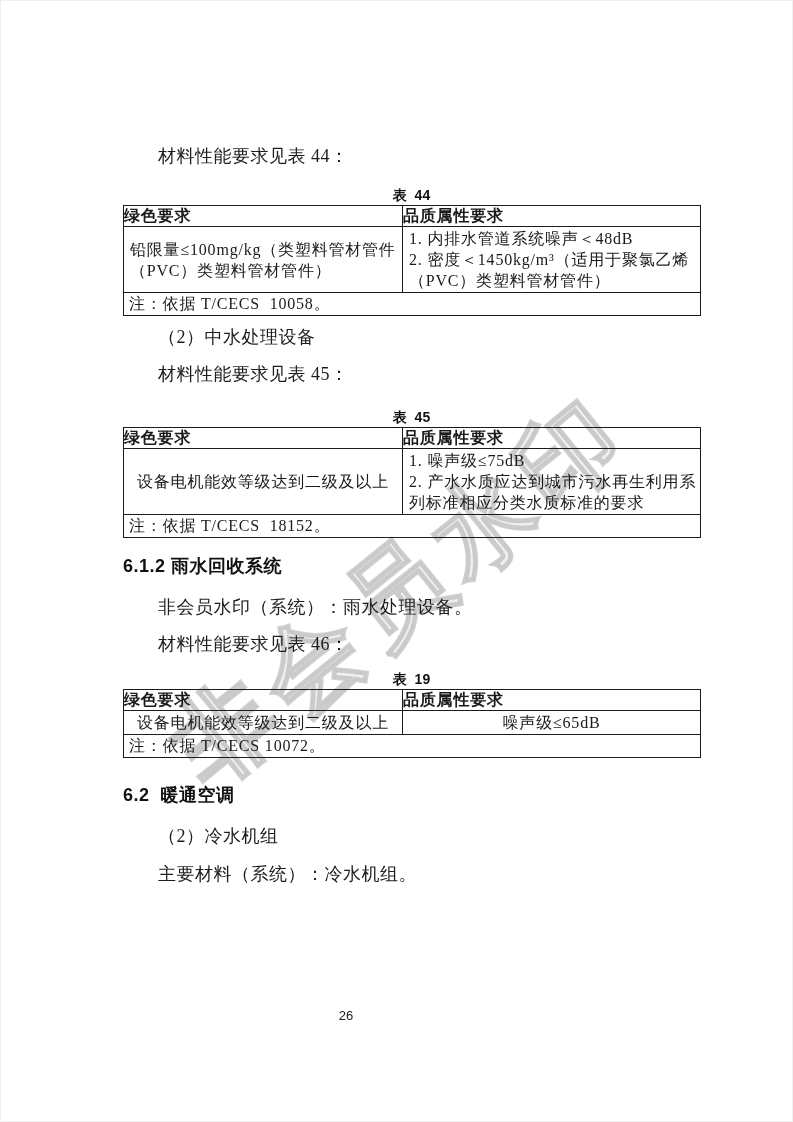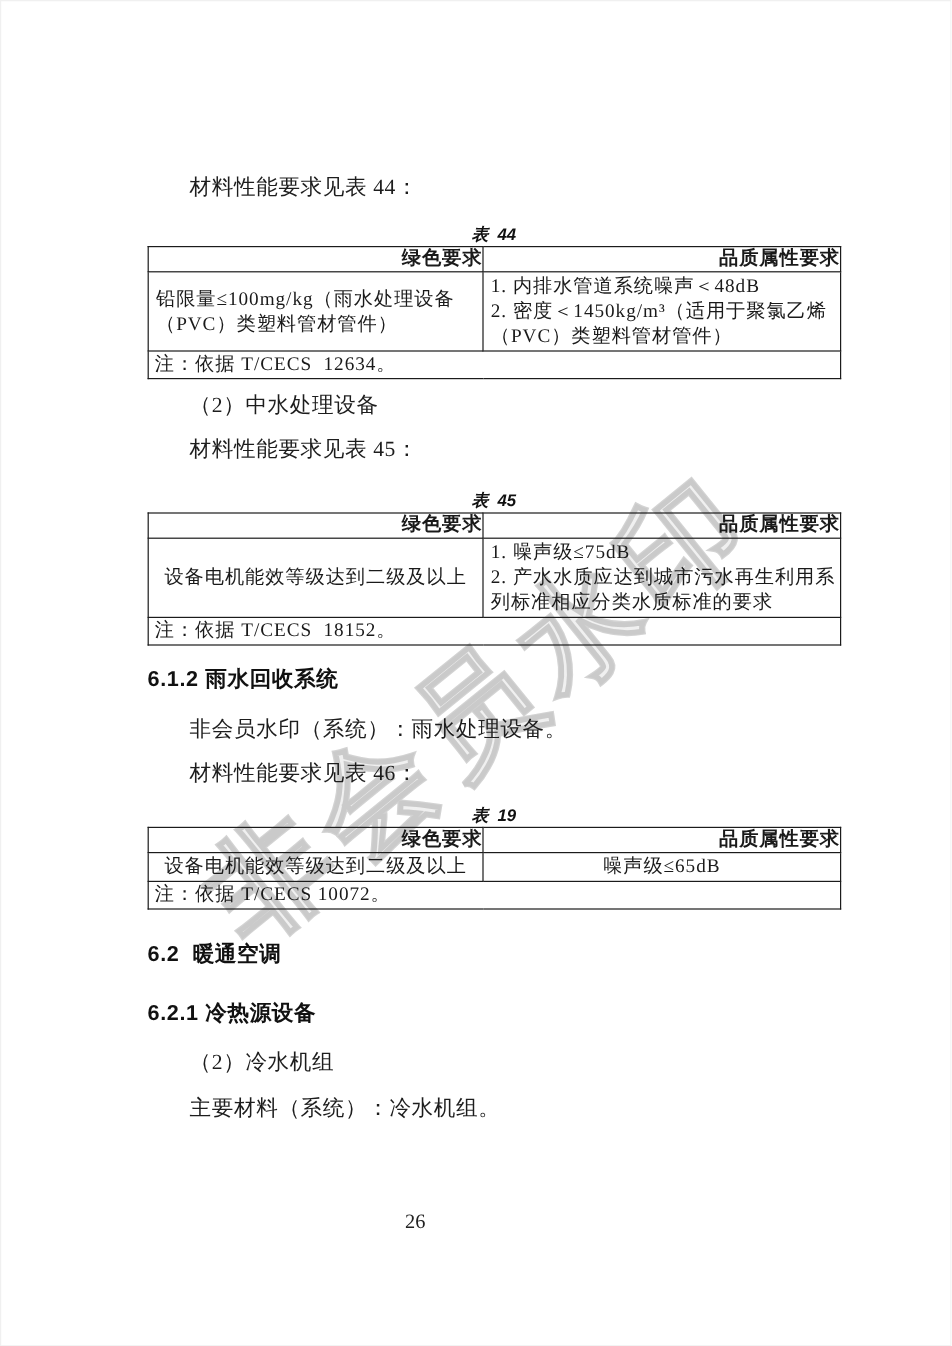--- a/index.html
+++ b/index.html
@@ -57,34 +57,33 @@
     color: #111;
   }
   .tcaption {
     text-align: center;
     font-family: "Liberation Sans", "DejaVu Sans", sans-serif;
     font-weight: 700;
     font-size: 14px;
     line-height: 16px;
     white-space: pre;
     color: #111;
-    font-style: italic;
   }
   table.doc-table {
     width: 577px;
     border-collapse: collapse;
     table-layout: fixed;
     font-family: "Liberation Serif", "DejaVu Serif", serif;
     font-size: 16px;
     letter-spacing: 0.8px;
     color: #1a1a1a;
   }
   table.doc-table td { border: 1.5px solid #1b1b1b; padding: 0; }
   table.doc-table tr.hdr td {
-    text-align: right;
+    text-align: left;
     font-family: "Liberation Sans", "DejaVu Sans", sans-serif;
     font-weight: 700;
     height: 20px;
     line-height: 20px;
     font-size: 16px;
   }
   table.doc-table tr.rowbody td {
     vertical-align: middle;
     padding: 1px 6px;
     line-height: 21px;
@@ -96,22 +95,22 @@
     padding: 1px 5px;
     white-space: pre;
   }
   .cell-line { white-space: pre; }
   .pagenum {
     position: absolute;
     top: 1008px;
     left: 0;
     width: 692px;
     text-align: center;
-    font-family: Liberation Serif, serif;
-    font-size: 17px;
+    font-family: Liberation Sans, sans-serif;
+    font-size: 13px;
     z-index: 1;
     color: #222;
   } 
 </style>
 </head>
 <body>
 
 <div class="page">
 
   <div class="watermark">非会员水印</div>
@@ -128,31 +127,31 @@
           <col style="width:279px">
           <col style="width:298px">
         </colgroup>
       <tbody>
         <tr class="hdr">
           <td>绿色要求</td>
           <td>品质属性要求</td>
         </tr>
         <tr class="rowbody">
           <td>
-            <div class="cell-line">铅限量≤100mg/kg（雨水处理设备</div>
+            <div class="cell-line">铅限量≤100mg/kg（类塑料管材管件</div>
             <div class="cell-line">（PVC）类塑料管材管件）</div>
           </td>
           <td>
             <div class="cell-line">1. 内排水管道系统噪声＜48dB</div>
             <div class="cell-line">2. 密度＜1450kg/m³（适用于聚氯乙烯</div>
             <div class="cell-line">（PVC）类塑料管材管件）</div>
           </td>
         </tr>
         <tr class="rownote">
-          <td colspan="2">注：依据 T/CECS  12634。</td>
+          <td colspan="2">注：依据 T/CECS  10058。</td>
         </tr>
       </tbody>
     </table>
 
     <p class="body-text indent" style="margin-top:10px">（2）中水处理设备</p>
 
 
     <p class="body-text indent" style="margin-top:15px">材料性能要求见表 45：</p>
 
     <div class="tcaption" style="margin-top:24px">表  45</div>
@@ -210,21 +209,20 @@
           </td>
         </tr>
         <tr class="rownote">
           <td colspan="2">注：依据 T/CECS 10072。</td>
         </tr>
       </tbody>
     </table>
 
     <h2 class="heading" style="margin-top:26px">6.2  暖通空调</h2>
 
-    <h3 class="heading" style="margin-top:27px">6.2.1 冷热源设备</h3>
 
     <p class="body-text indent" style="margin-top:19px">（2）冷水机组</p>
 
     <p class="body-text indent" style="margin-top:16px">主要材料（系统）：冷水机组。</p>
 
   </div>
 
   <div class="pagenum">26</div>
 
 </div>

